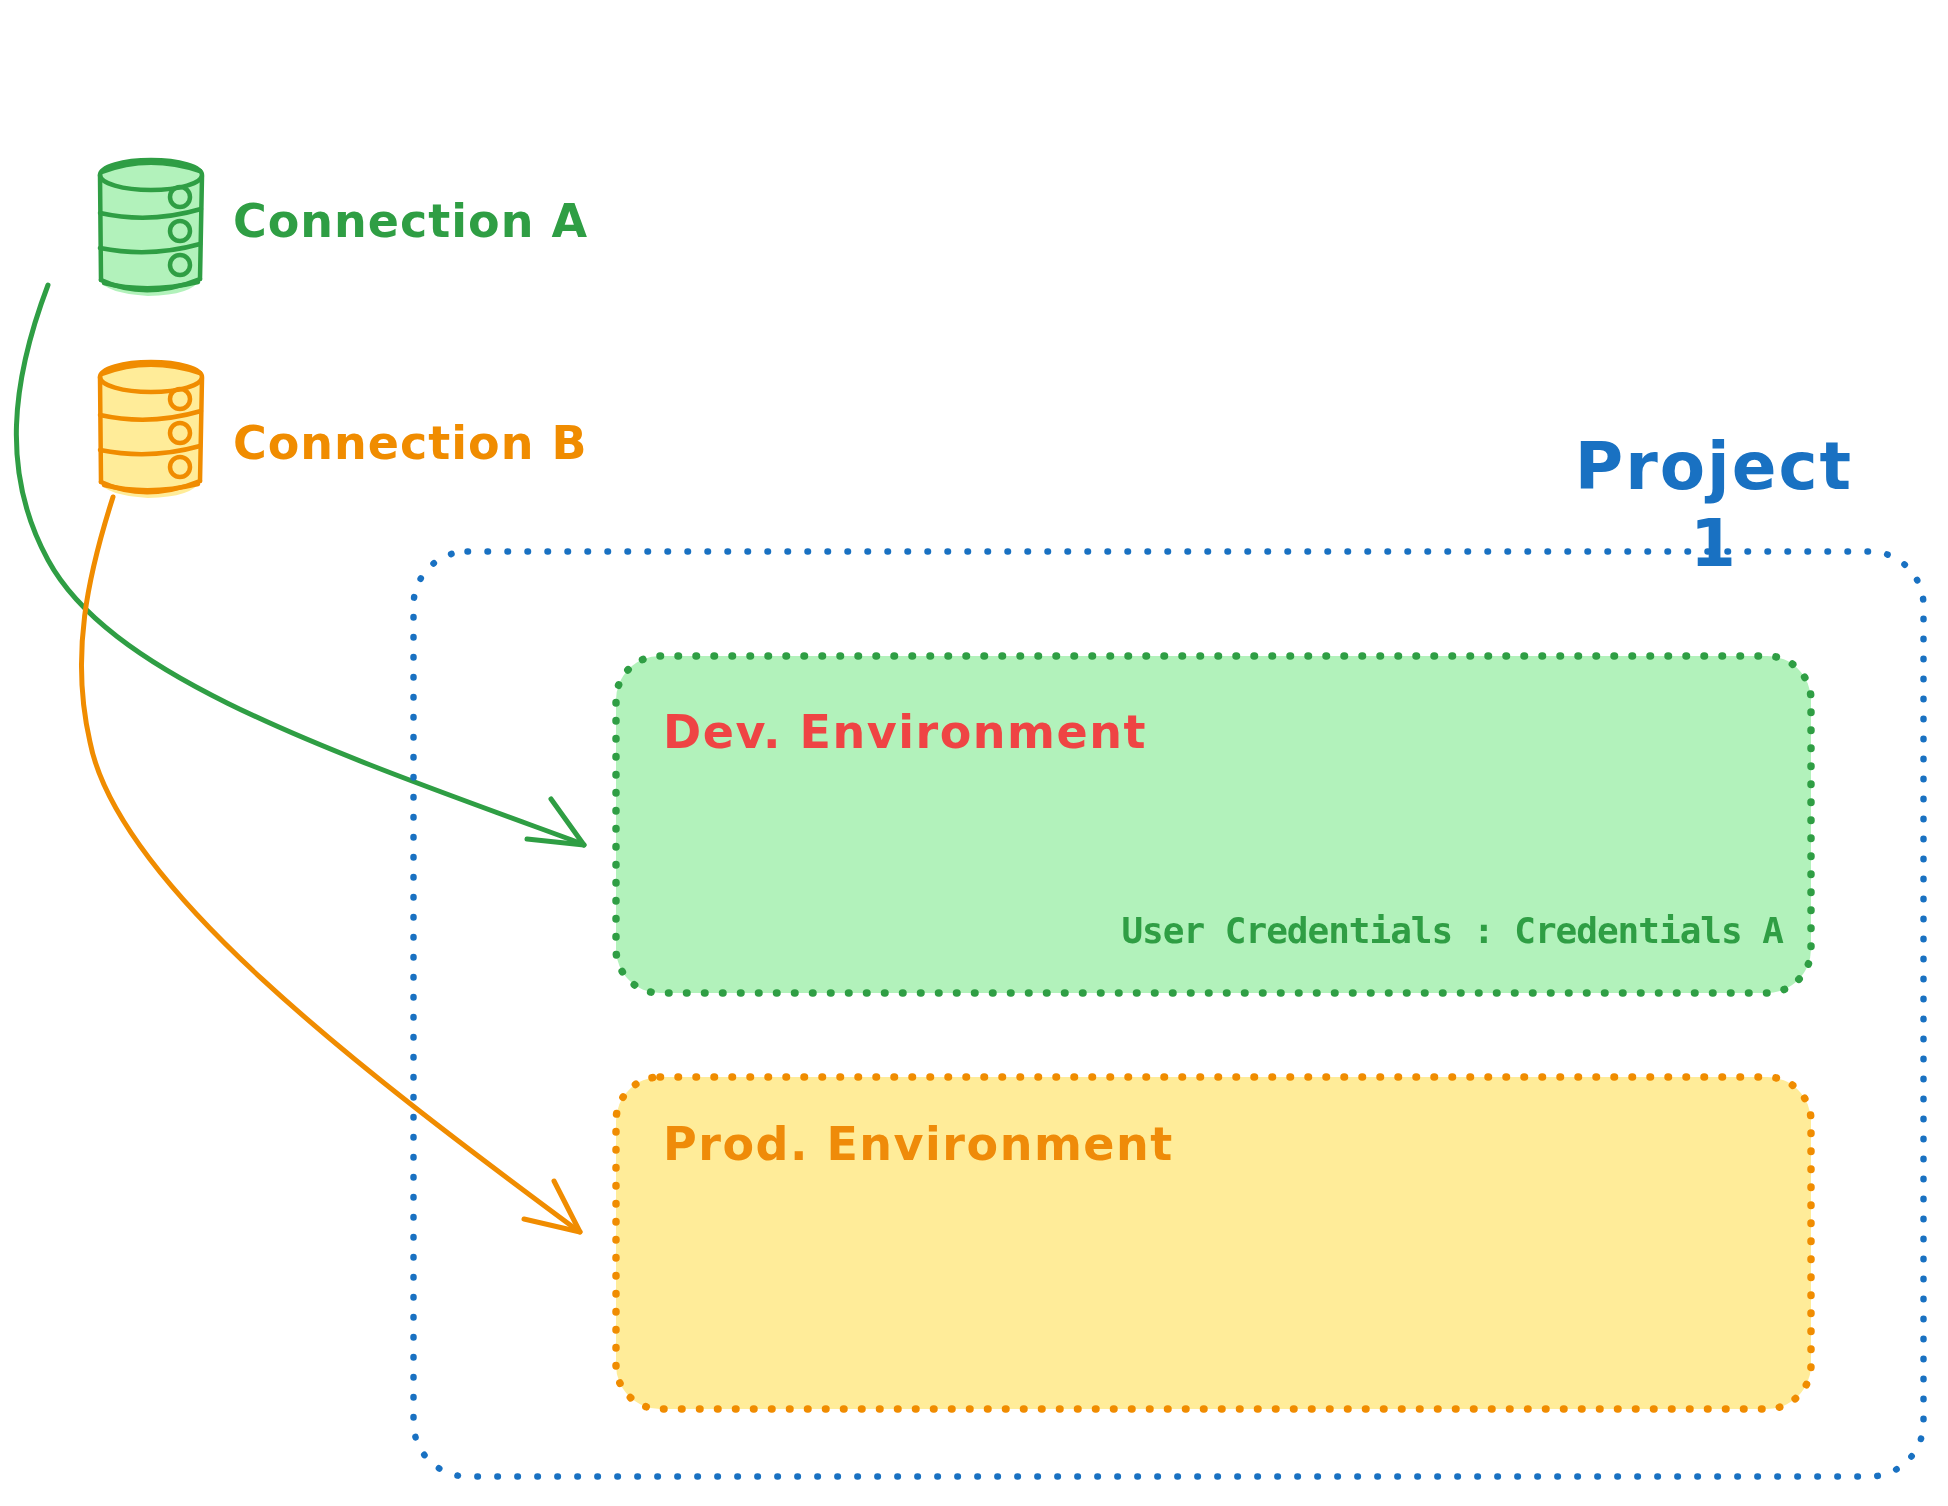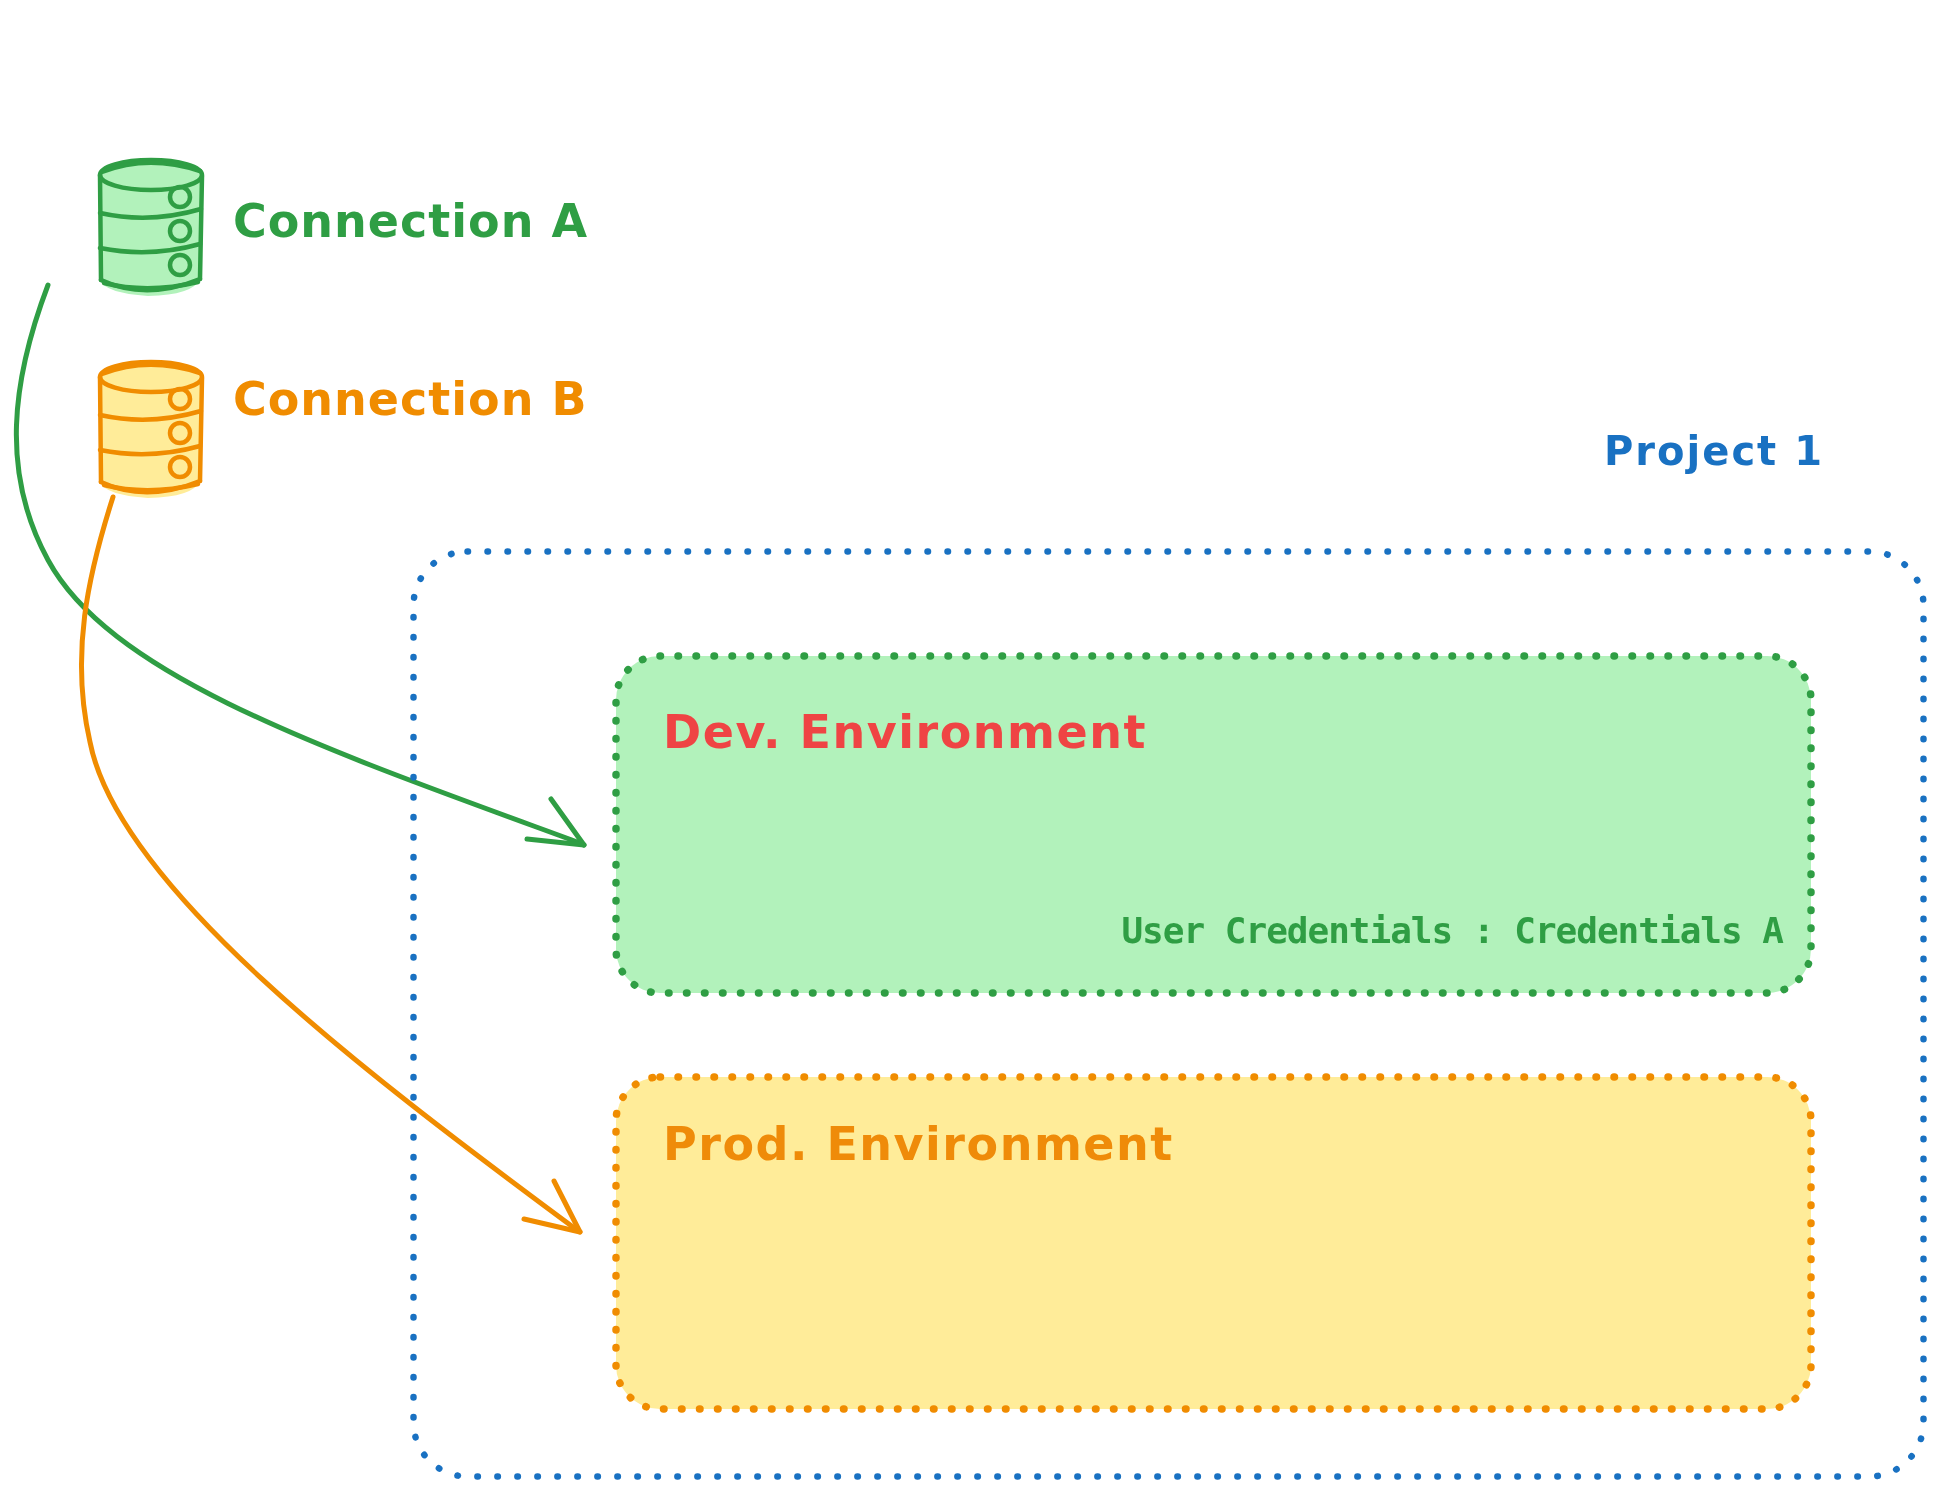--- a/index.html
+++ b/index.html
@@ -31,21 +31,21 @@
     letter-spacing: 1px;
     white-space: nowrap;
   }
   .conn-label.green { color: #2f9e44; }
   .conn-label.orange { color: #f08c00; }
 
   .project-title {
     left: 1540px; top: 428px;
     width: 348px;
     text-align: center;
-    font-size: 40px;
+    font-size: 66px;
     font-weight: 700;
     letter-spacing: 2px;
     color: #1971c2;
   }
 
   .box { position: absolute; }
   .box > svg.box-border {
     position: absolute;
     left: 0; top: 0;
     width: 100%; height: 100%;
@@ -124,21 +124,21 @@
       <path d="M112 24 L110 127"></path>
       <path d="M11 128 Q56 149 110 127"></path>
       <path d="M14 131 Q58 142 108 130"></path>
       <path d="M10 61 Q60 72 111 57"></path>
       <path d="M10 96 Q60 106 110 92"></path>
       <circle cx="90" cy="45" r="10"></circle>
       <circle cx="90" cy="79" r="10"></circle>
       <circle cx="90" cy="113" r="10"></circle>
     </g>
   </svg>
-  <div class="abs conn-label orange" style="left:233px;top:372px">Connection B</div>
+  <div class="abs conn-label orange" style="left:233px;top:416px">Connection B</div>
 
   <div class="abs project-title">Project 1</div>
 
   <div class="box" style="left:410px;top:548px;width:1517px;height:932px">
     <svg class="box-border" viewBox="0 0 1517 932" aria-hidden="true">
       <rect x="3.5" y="3.5" width="1510" height="925" rx="54" ry="54" fill="none" stroke="#1971c2" stroke-width="6.5" stroke-linecap="round" stroke-dasharray="0.5 19.5"></rect>
     </svg>
 
     <div class="box" style="left:202px;top:104px;width:1203px;height:345px">
       <svg class="box-border" viewBox="0 0 1203 345" aria-hidden="true">

